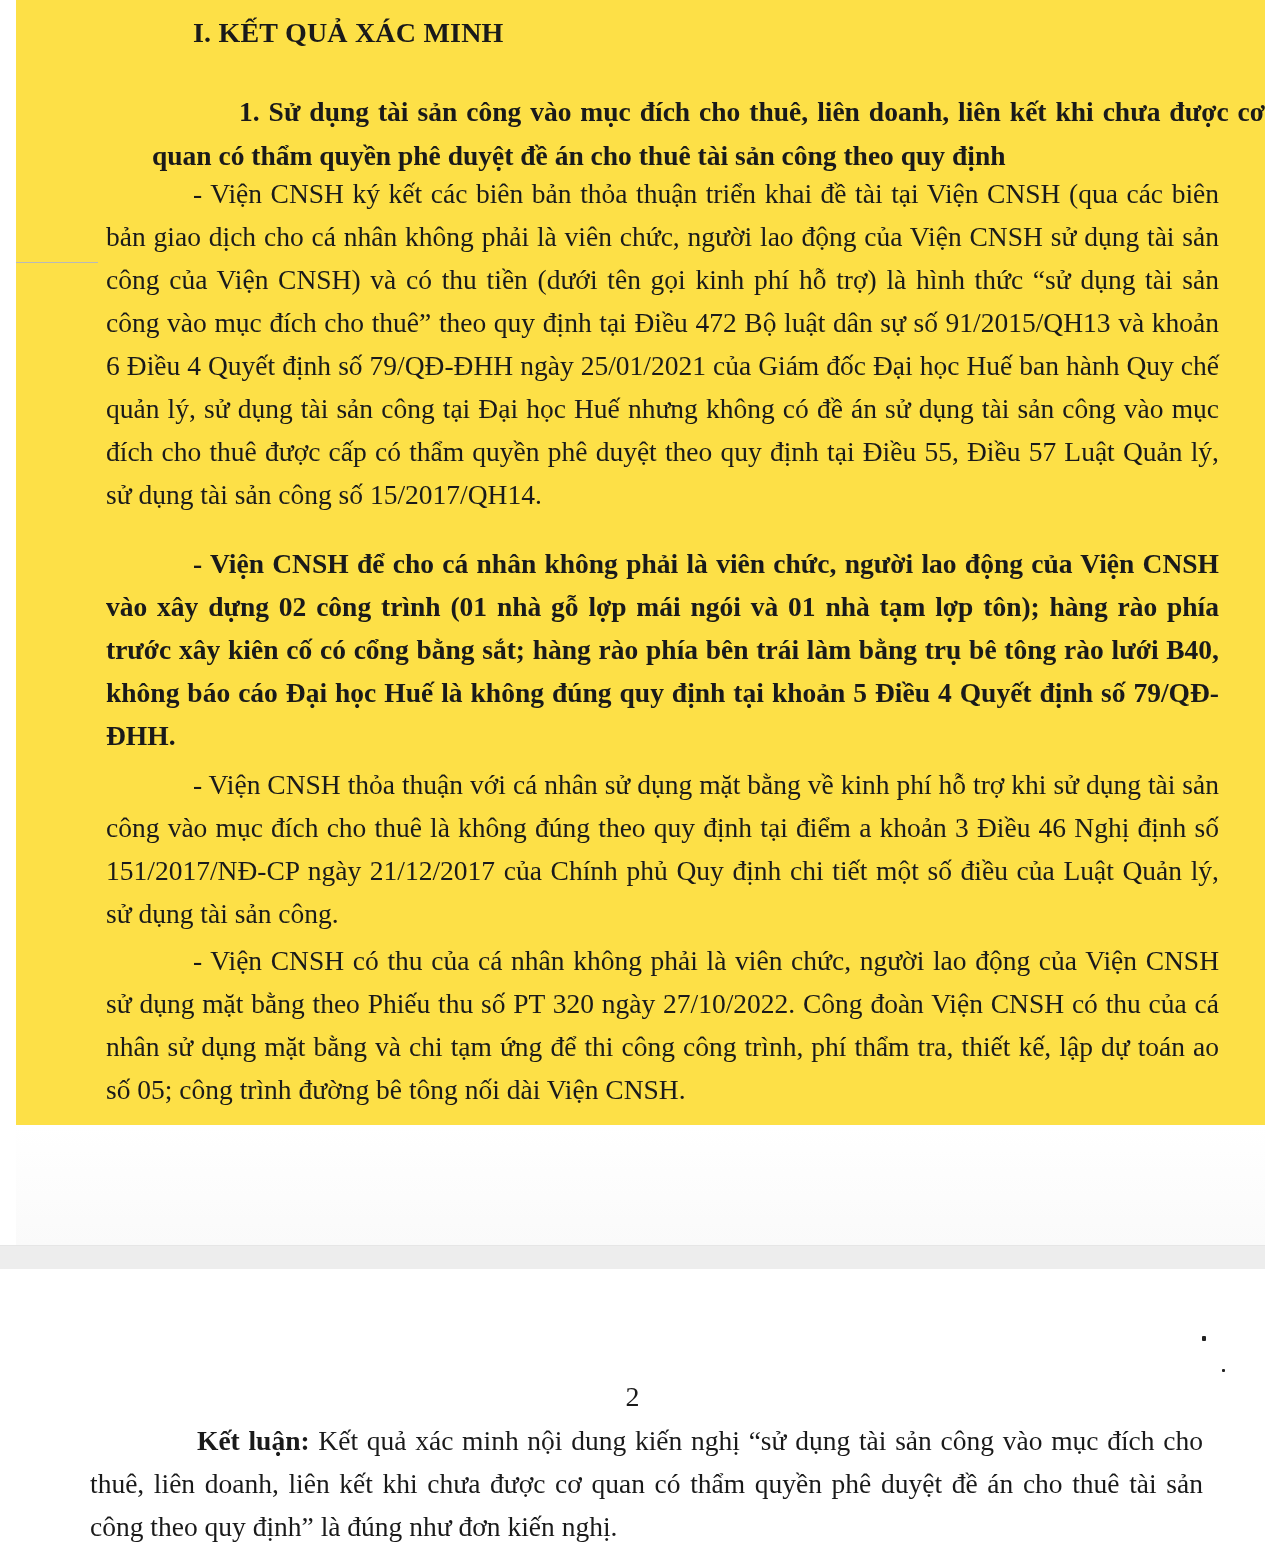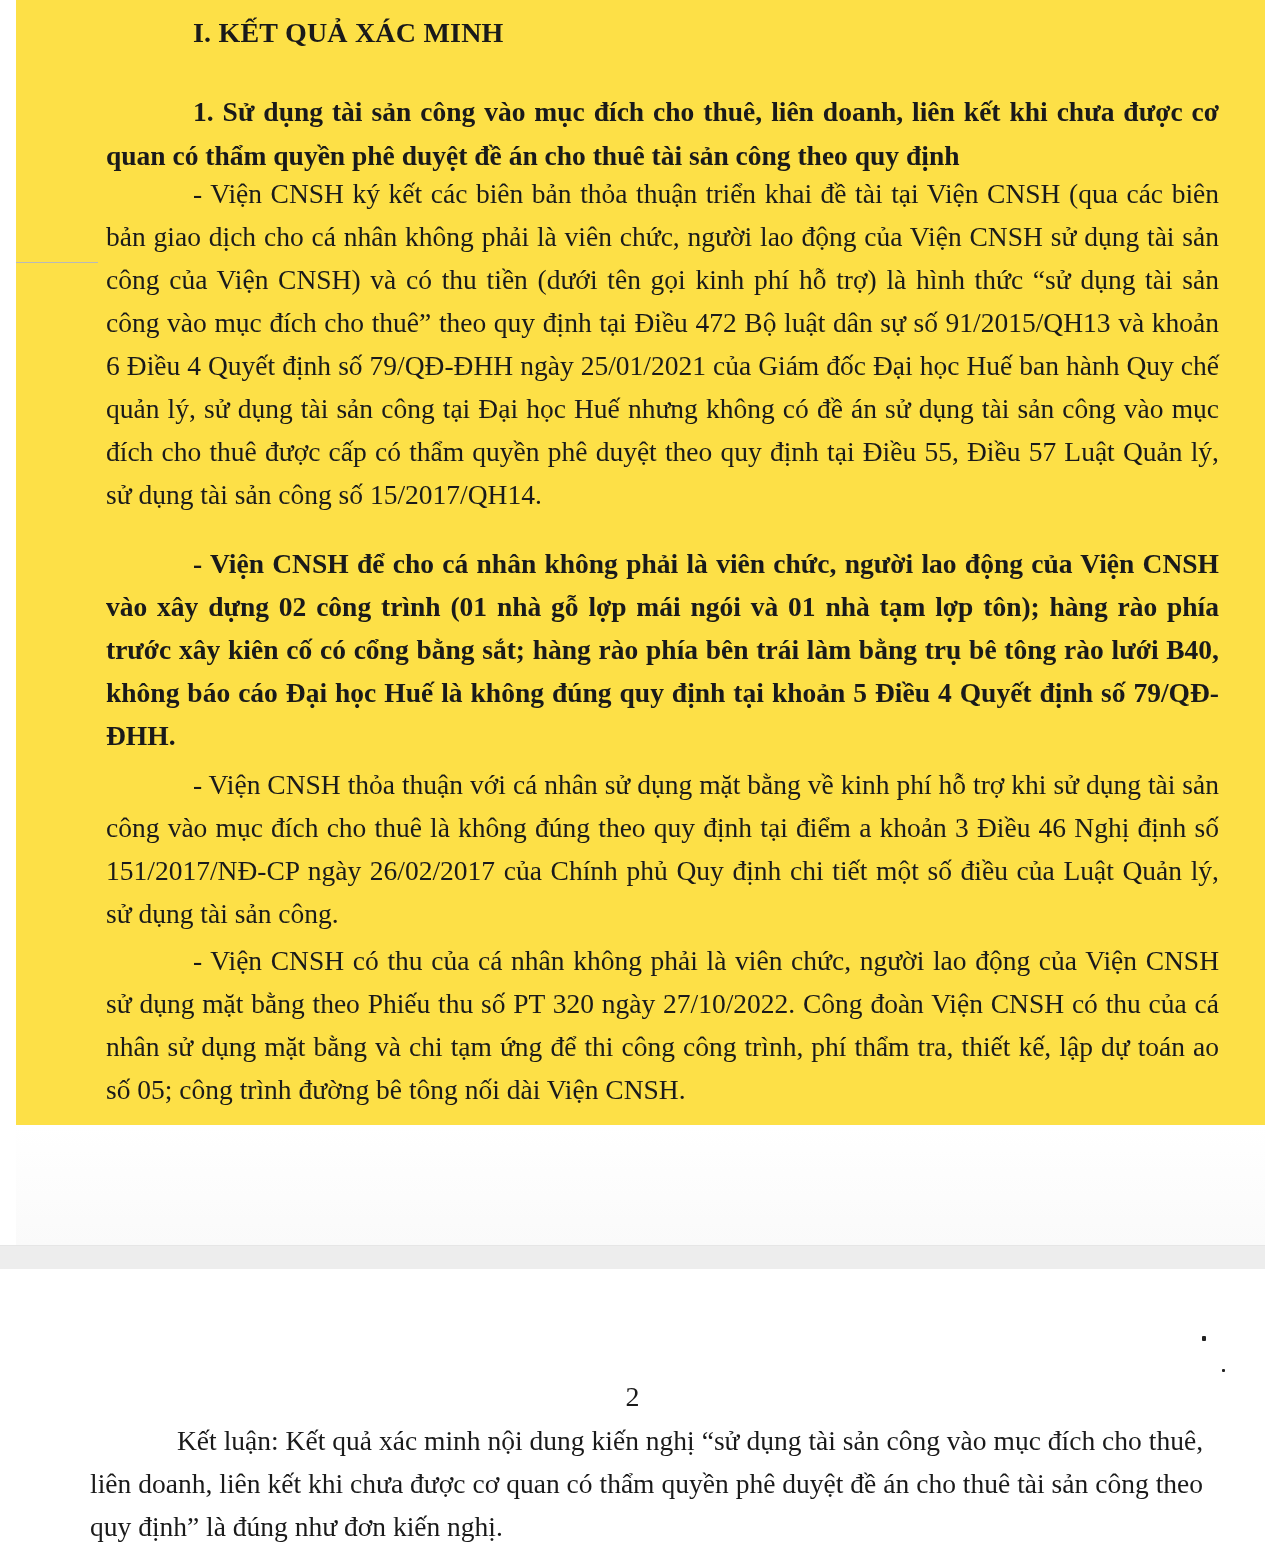--- a/index.html
+++ b/index.html
@@ -68,34 +68,34 @@
       line-height: 44px;
     }
     .para {
       text-indent: 87px;
       margin: 0;
     }
     .p1 { top: 152px; margin-top: 20px; }
     .p2 { top: 542px; font-weight: bold; }
     .p3 { top: 763px; }
     .p4 { top: 939px; }
-    .indent-first { text-indent: 87px; }
+    .indent-first { text-indent: 87px; margin-left: 46px; }
     .page-number {
       position: absolute;
       left: 0; width: 1265px;
       top: 108px;
       text-align: center;
       font-size: 28px;
       line-height: 40px;
     }
     .conclusion {
       top: 150px;
       line-height: 43px;
     }
-    .conclusion .label { font-weight: normal; }
+    .conclusion .label { font-weight: bold; margin-left: 20px; }
     .speck {
       position: absolute;
       width: 4px; height: 5px;
       background: #222;
       border-radius: 1px;
     }
     .margin-line {
       position: absolute;
       left: 0; top: 262px;
       width: 82px; height: 1px;
@@ -107,21 +107,21 @@
 
 <div class="page-top">
   <div class="margin-line"></div>
 
   <div class="heading">I. KẾT QUẢ XÁC MINH</div>
 
   <p class="text-block subheading indent-first">1. Sử dụng tài sản công vào mục đích cho thuê, liên doanh, liên kết khi chưa được cơ quan có thẩm quyền phê duyệt đề án cho thuê tài sản công theo quy định</p>
 
   <p class="text-block para p1">- Viện CNSH ký kết các biên bản thỏa thuận triển khai đề tài tại Viện CNSH (qua các biên bản giao dịch cho cá nhân không phải là viên chức, người lao động của Viện CNSH sử dụng tài sản công của Viện CNSH) và có thu tiền (dưới tên gọi kinh phí hỗ trợ) là hình thức “sử dụng tài sản công vào mục đích cho thuê” theo quy định tại Điều 472 Bộ luật dân sự số 91/2015/QH13 và khoản 6 Điều 4 Quyết định số 79/QĐ-ĐHH ngày 25/01/2021 của Giám đốc Đại học Huế ban hành Quy chế quản lý, sử dụng tài sản công tại Đại học Huế nhưng không có đề án sử dụng tài sản công vào mục đích cho thuê được cấp có thẩm quyền phê duyệt theo quy định tại Điều 55, Điều 57 Luật Quản lý, sử dụng tài sản công số 15/2017/QH14.</p>
   <p class="text-block para p2">- Viện CNSH để cho cá nhân không phải là viên chức, người lao động của Viện CNSH vào xây dựng 02 công trình (01 nhà gỗ lợp mái ngói và 01 nhà tạm lợp tôn); hàng rào phía trước xây kiên cố có cổng bằng sắt; hàng rào phía bên trái làm bằng trụ bê tông rào lưới B40, không báo cáo Đại học Huế là không đúng quy định tại khoản 5 Điều 4 Quyết định số 79/QĐ-ĐHH.</p>
-  <p class="text-block para p3">- Viện CNSH thỏa thuận với cá nhân sử dụng mặt bằng về kinh phí hỗ trợ khi sử dụng tài sản công vào mục đích cho thuê là không đúng theo quy định tại điểm a khoản 3 Điều 46 Nghị định số 151/2017/NĐ-CP ngày 26/02/2017 của Chính phủ Quy định chi tiết một số điều của Luật Quản lý, sử dụng tài sản công.</p>
+  <p class="text-block para p3">- Viện CNSH thỏa thuận với cá nhân sử dụng mặt bằng về kinh phí hỗ trợ khi sử dụng tài sản công vào mục đích cho thuê là không đúng theo quy định tại điểm a khoản 3 Điều 46 Nghị định số 151/2017/NĐ-CP ngày 21/12/2017 của Chính phủ Quy định chi tiết một số điều của Luật Quản lý, sử dụng tài sản công.</p>
   <p class="text-block para p4">- Viện CNSH có thu của cá nhân không phải là viên chức, người lao động của Viện CNSH sử dụng mặt bằng theo Phiếu thu số PT 320 ngày 27/10/2022. Công đoàn Viện CNSH có thu của cá nhân sử dụng mặt bằng và chi tạm ứng để thi công công trình, phí thẩm tra, thiết kế, lập dự toán ao số 05; công trình đường bê tông nối dài Viện CNSH.</p>
 </div>
 
 <div class="separator-band"></div>
 
 <div class="page-bottom">
   <div class="speck" style="left:1202px; top:67px;"></div>
   <div class="speck" style="left:1222px; top:100px; width:3px; height:3px;"></div>
 
   <div class="page-number">2</div>

